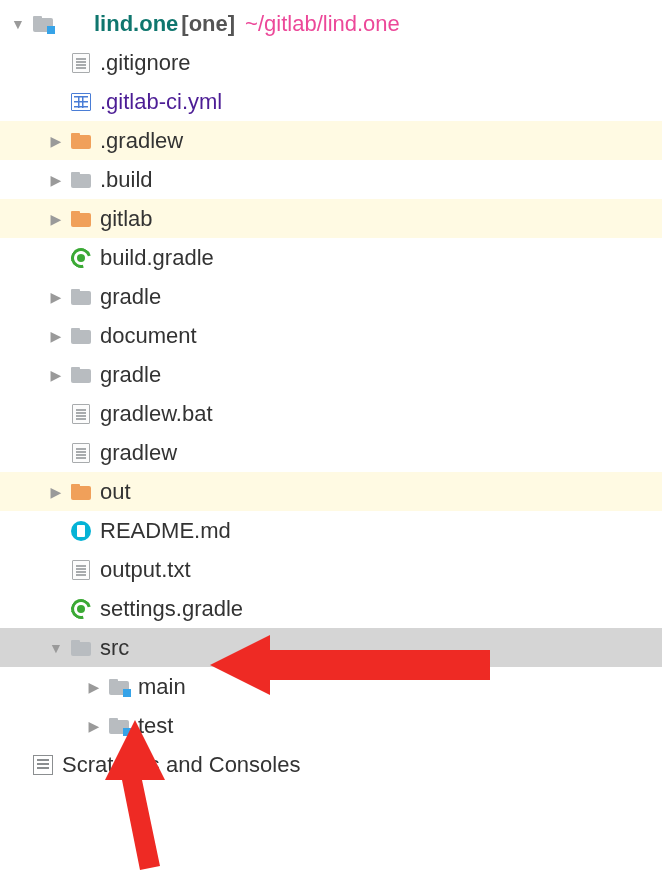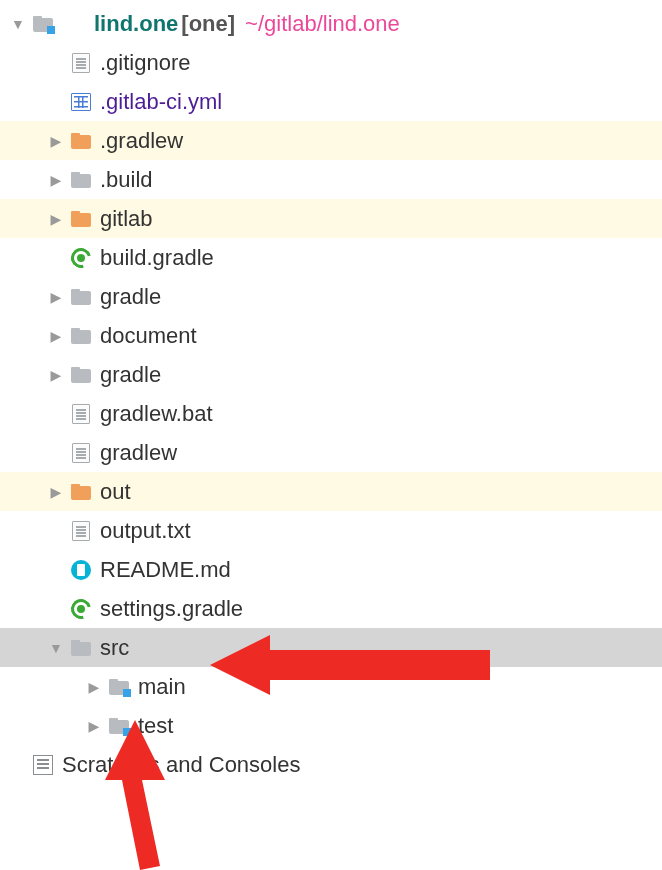--- a/index.html
+++ b/index.html
@@ -211,31 +211,31 @@
     <span class="arrow">▶</span>
     <span class="icon">
         <span class="folder-orange"></span>
       </span>
     <span class="label">out</span>
   </div>
 
   <div class="row indent-1">
     <span class="arrow empty">▶</span>
     <span class="icon">
+        <span class="file-md"></span>
+      </span>
+    <span class="label">README.md</span>
+  </div>
+
+  <div class="row indent-1">
+    <span class="arrow empty">▶</span>
+    <span class="icon">
         <span class="file-txt"></span>
       </span>
     <span class="label">output.txt</span>
-  </div>
-
-  <div class="row indent-1">
-    <span class="arrow empty">▶</span>
-    <span class="icon">
-        <span class="file-md"></span>
-      </span>
-    <span class="label">README.md</span>
   </div>
 
   <div class="row indent-1">
     <span class="arrow empty">▶</span>
     <span class="icon">
         <span class="file-gradle"></span>
       </span>
     <span class="label">settings.gradle</span>
   </div>
 

